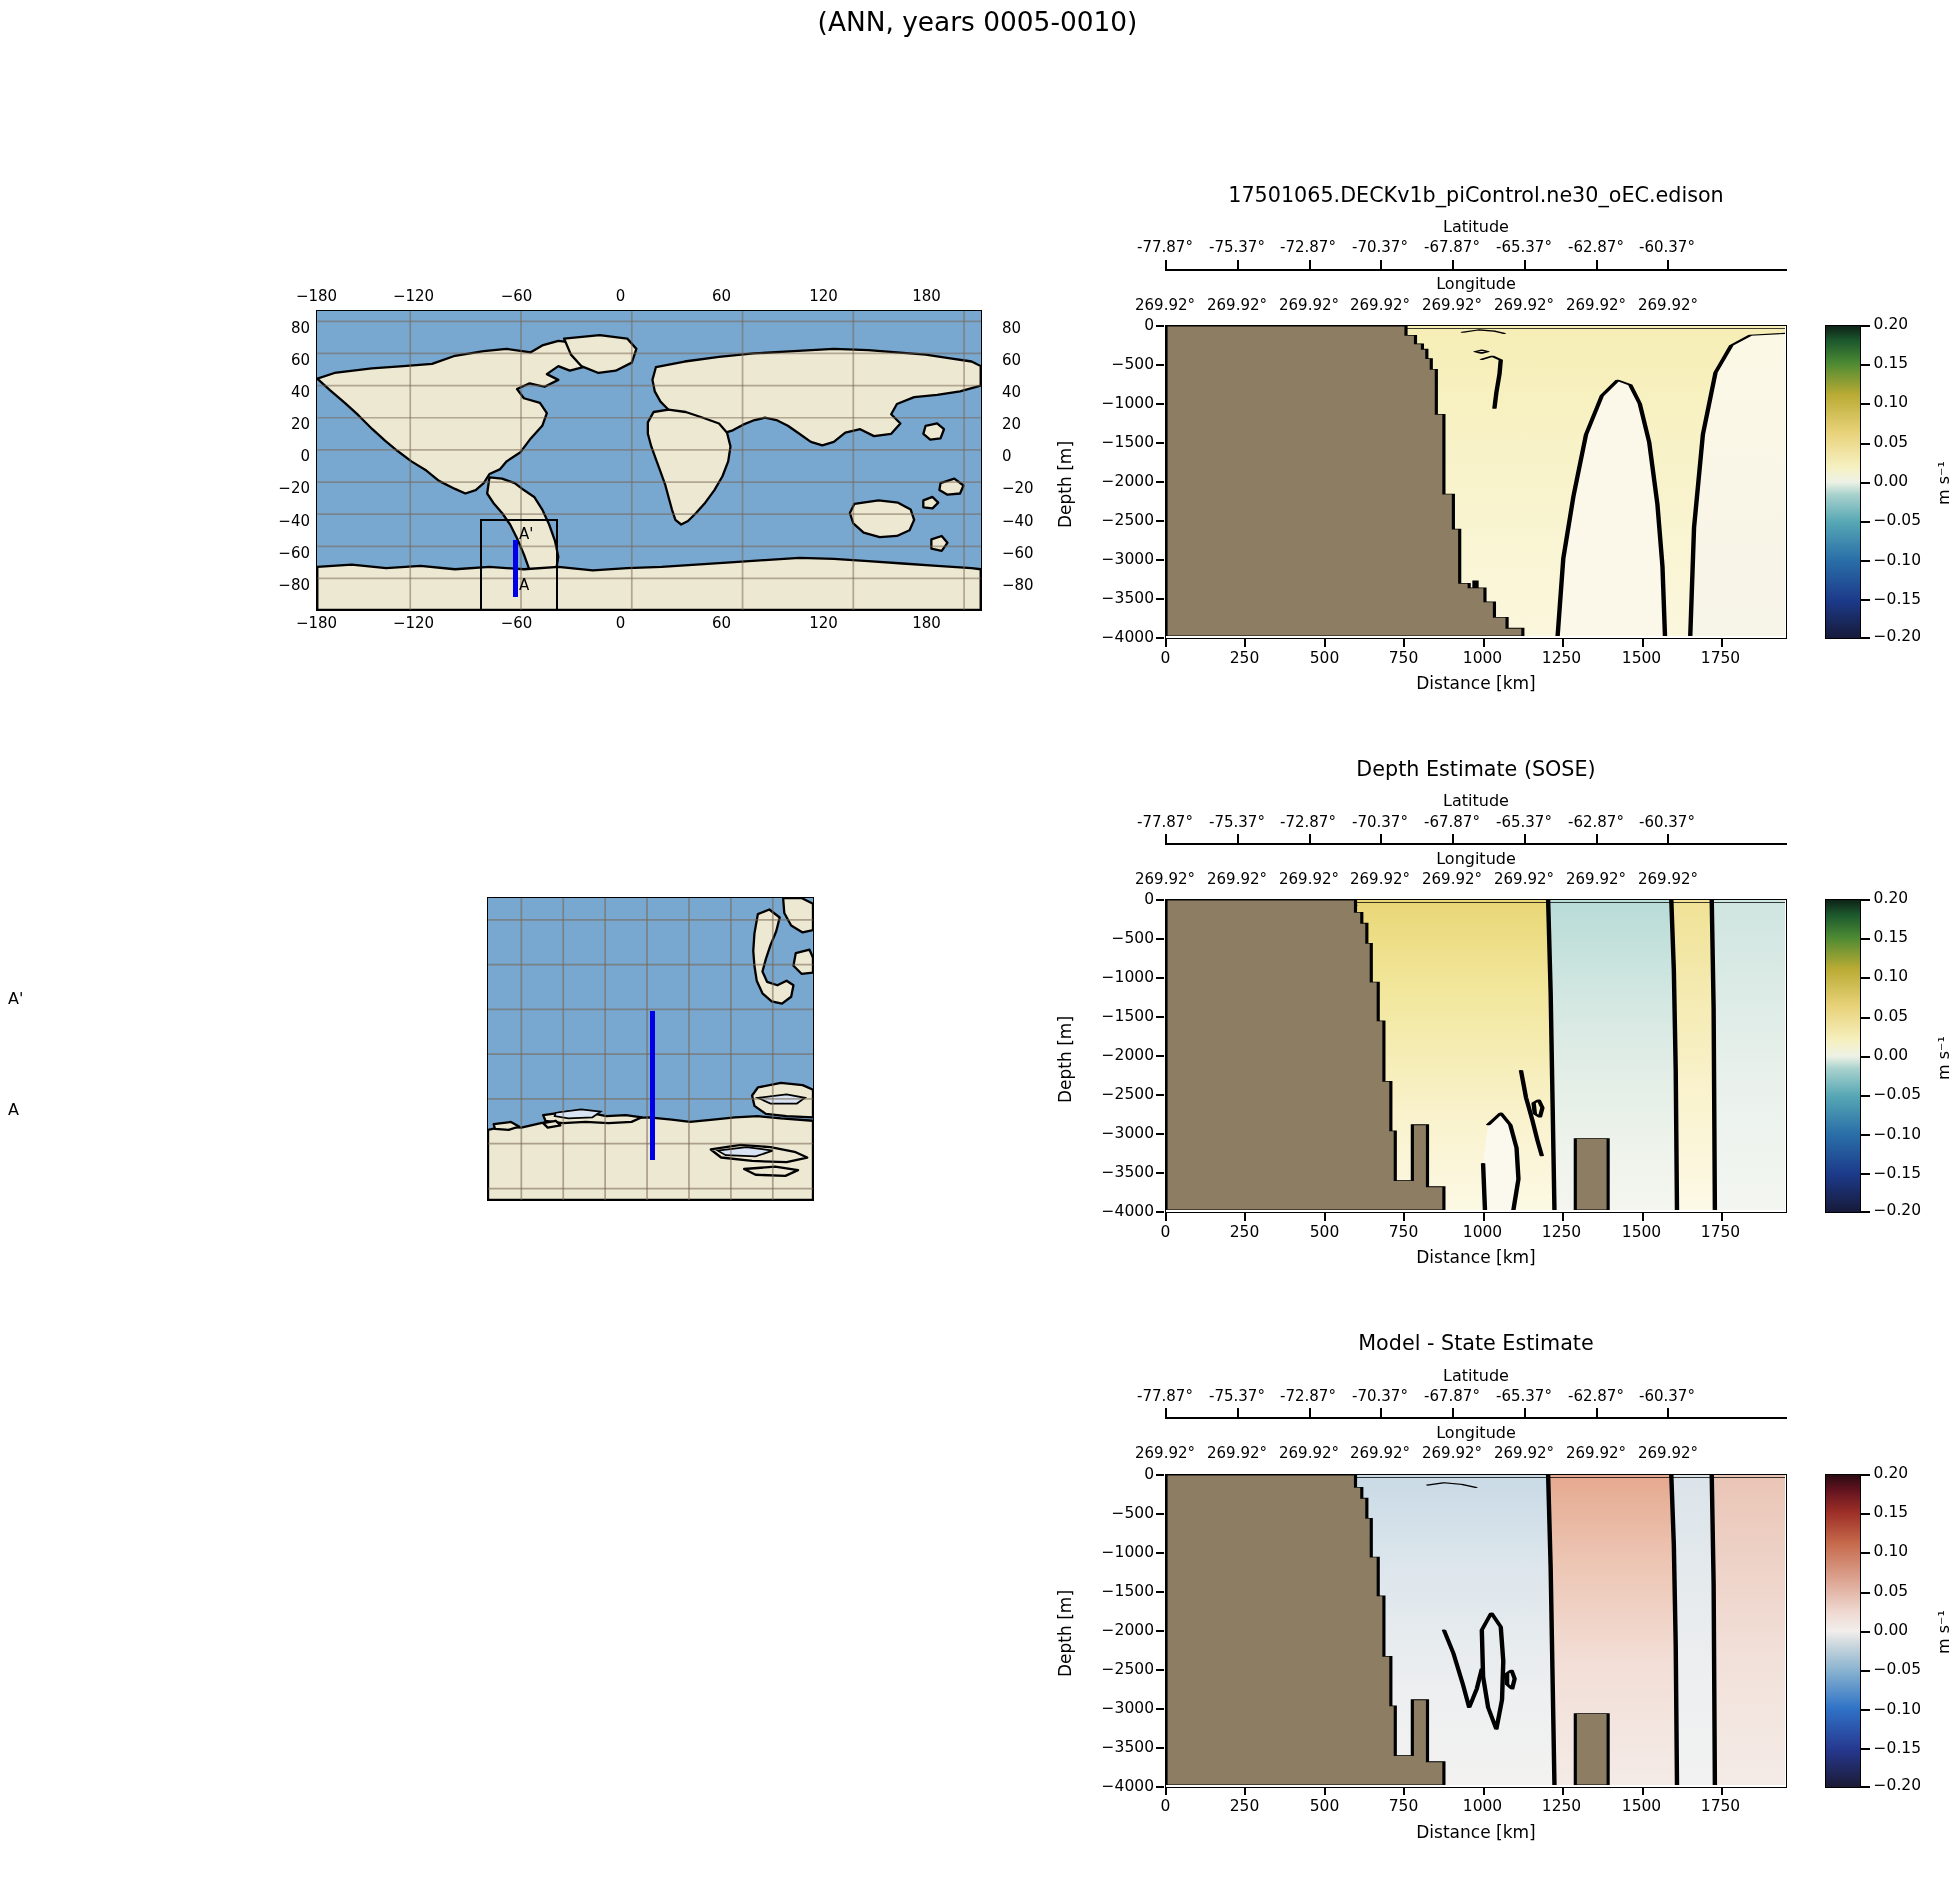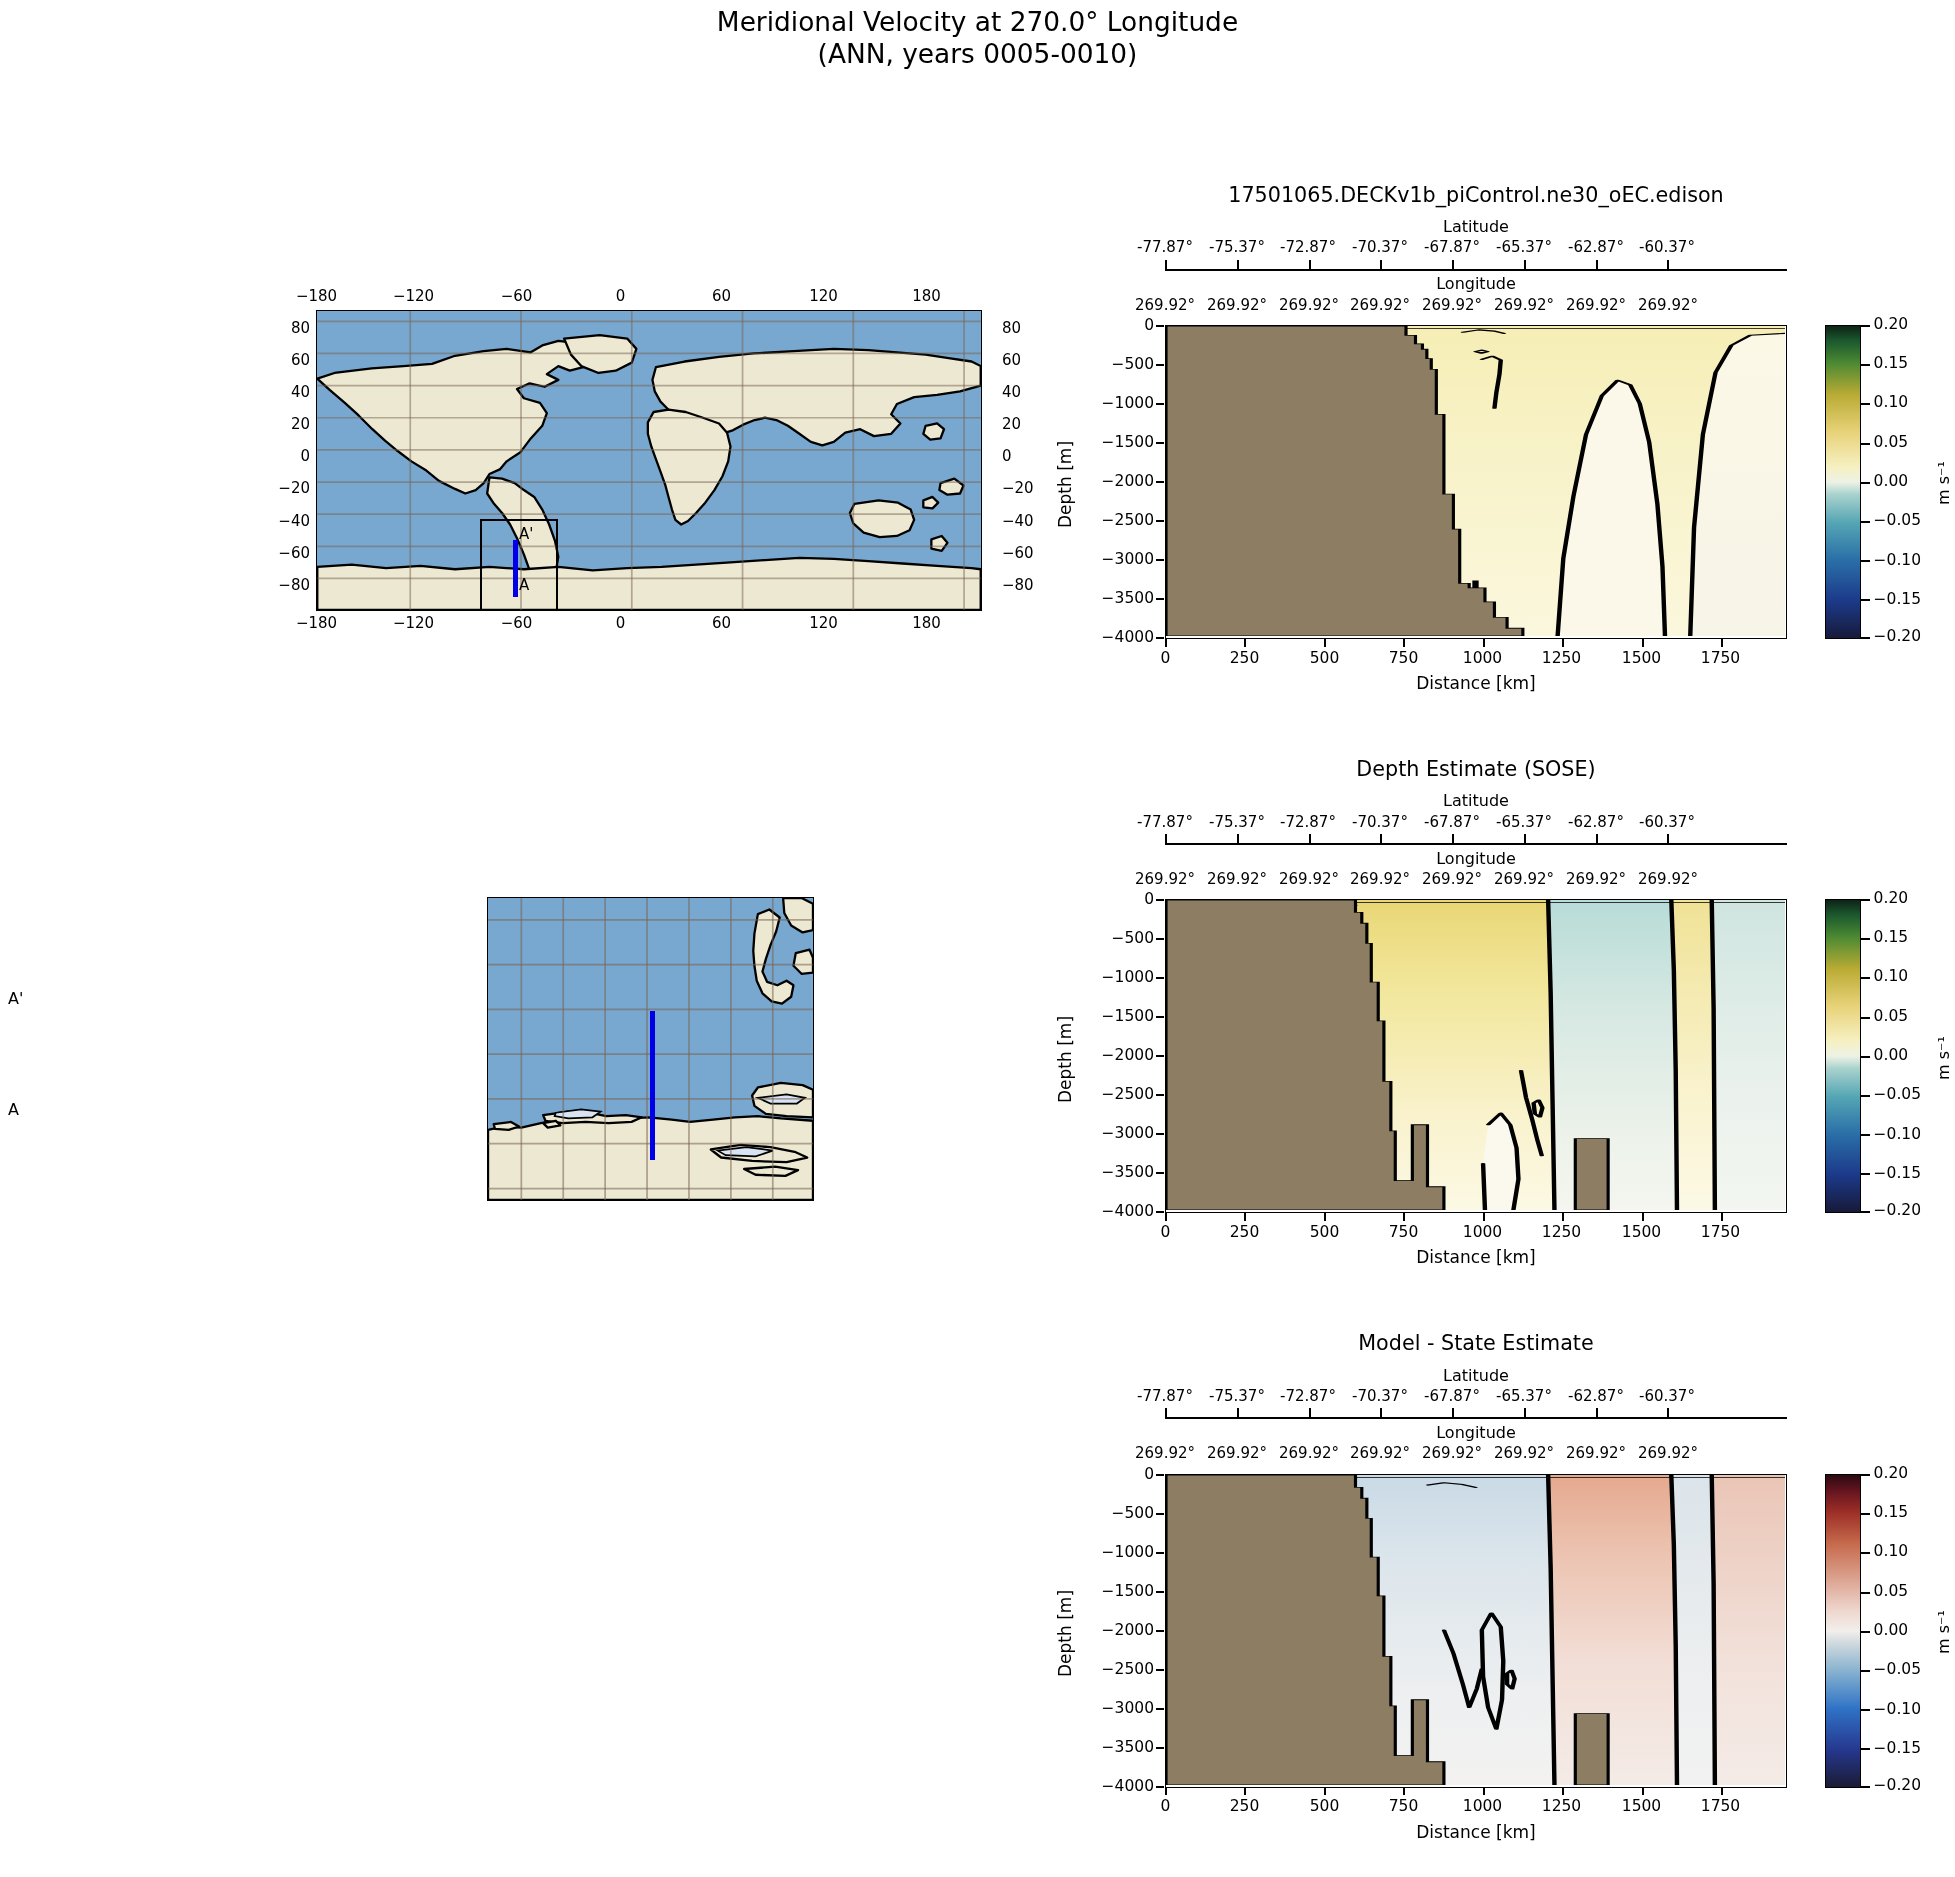--- a/index.html
+++ b/index.html
@@ -43,21 +43,20 @@
   .ocean{position:absolute;inset:0;background:#78a7cf;}
   .trans-line{position:absolute;background:#0000e6;}
   .inset-rect{position:absolute;border:2.3px solid #000;box-sizing:border-box;}
   .aa-label{position:absolute;font-size:15px;}
   .side-label{position:absolute;font-size:16px;}
 </style>
 </head>
 <body>
 
 <div class="abs" id="fig-title">
-  <div>Meridional Velocity at 270.0° Longitude</div>
   <div>(ANN, years 0005-0010)</div>
 </div>
 
 <div class="abs" style="left:299px;top:287px;width:701px;height:356px;">
 
   <div class="abs" style="left:0;top:0;width:701px;height:23px;">
     <span class="ticklabel" style="left:-17px;top:0;width:69px;">−180</span>
     <span class="ticklabel" style="left:80px;top:0;width:69px;">−120</span>
     <span class="ticklabel" style="left:183px;top:0;width:69px;">−60</span>
     <span class="ticklabel" style="left:287px;top:0;width:69px;">0</span>

